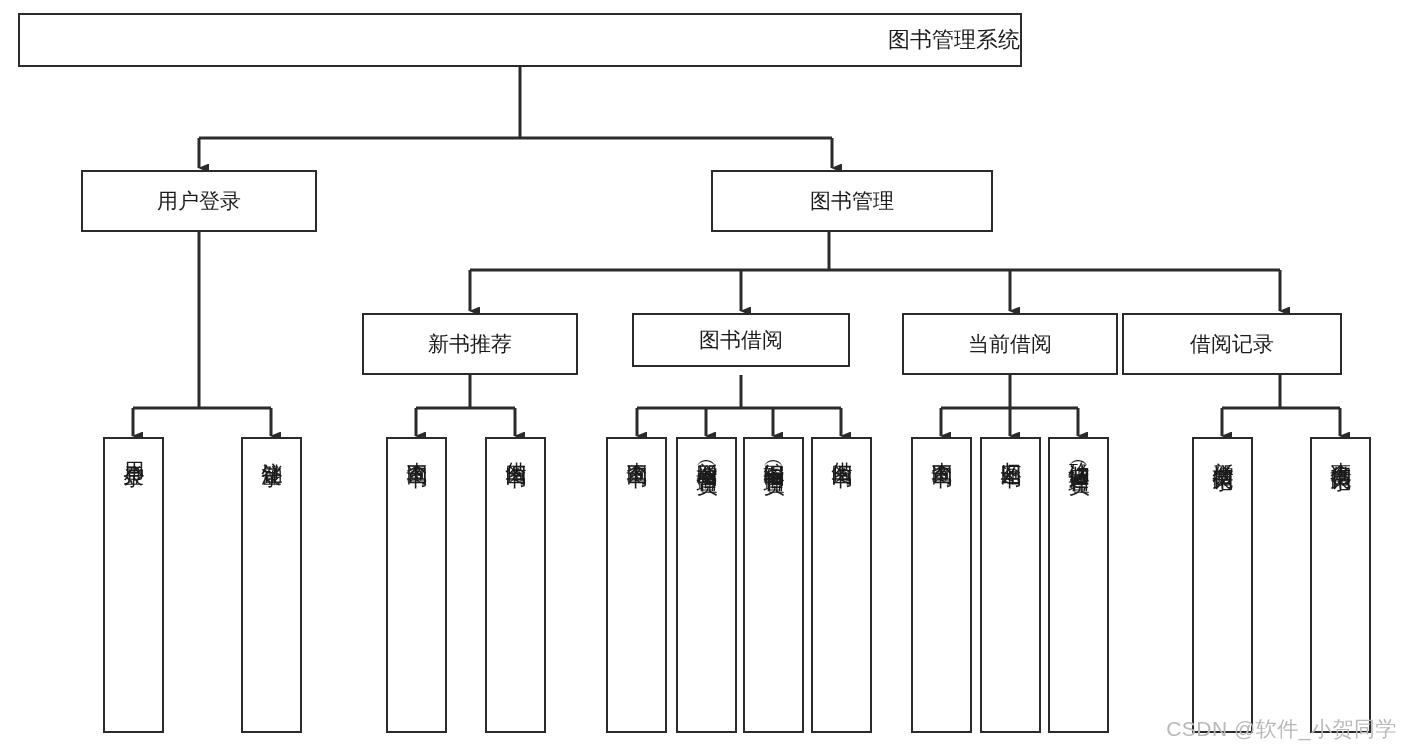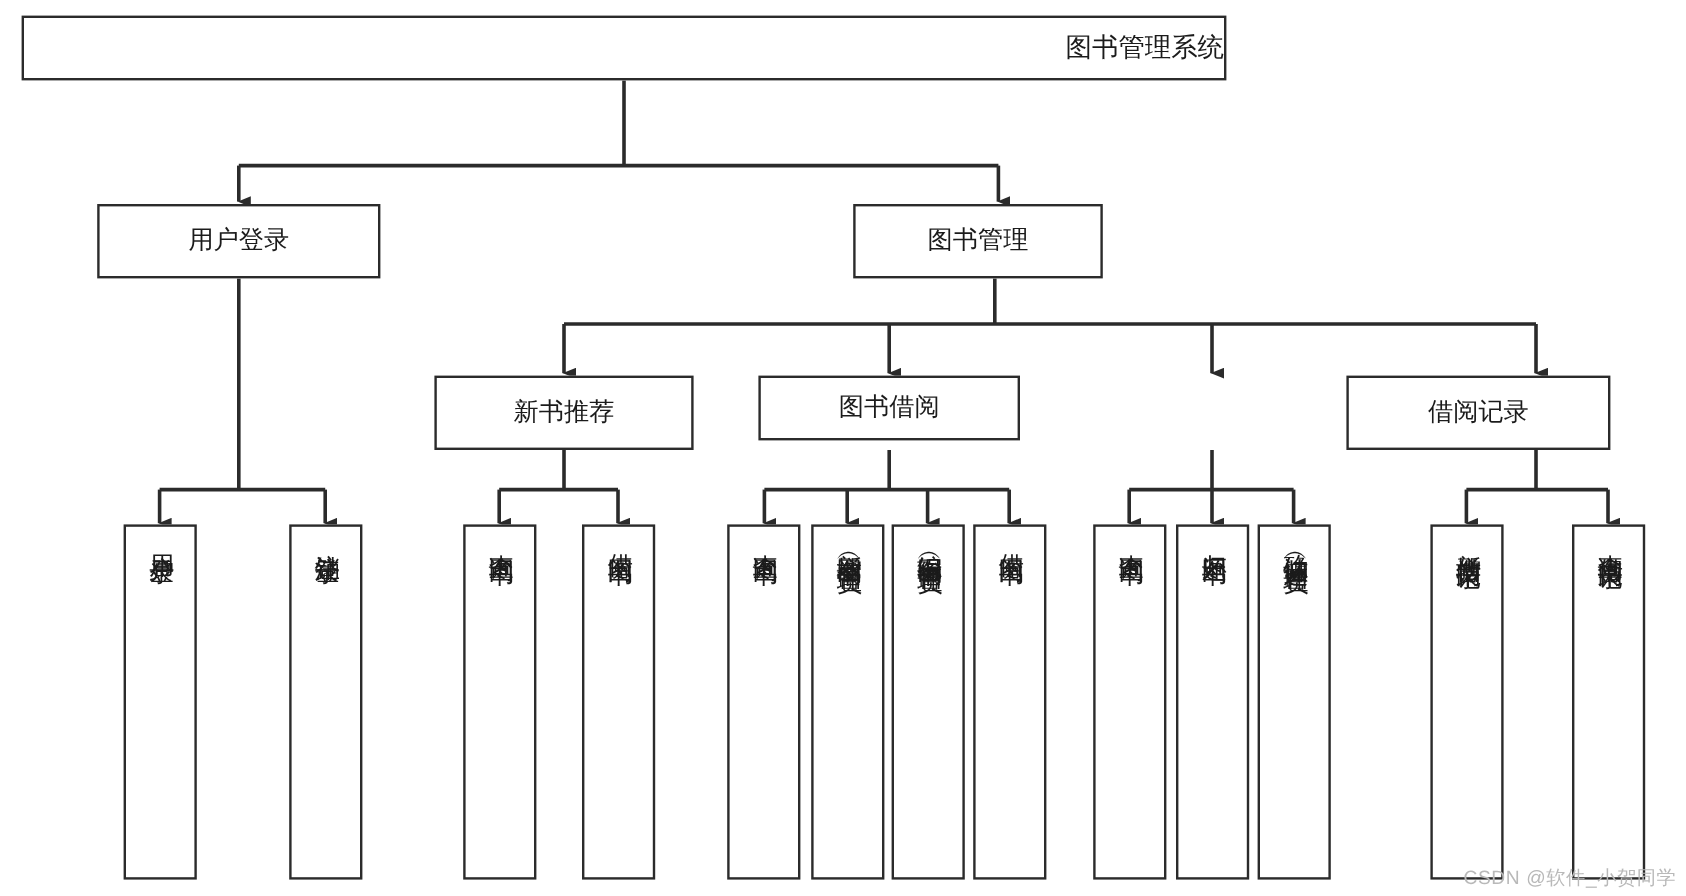--- a/index.html
+++ b/index.html
@@ -54,21 +54,21 @@
     white-space: nowrap;
   }
   .lvl0 { font-size: 22px; justify-content: flex-end; }
   .lvl1 { font-size: 21px; }
   .lvl2 { font-size: 21px; align-items: center; }
   .leaf { font-size: 21px; }
   #watermark {
     position: absolute;
     right: 8px;
     bottom: 4px;
-    font-size: 16px;
+    font-size: 21px;
     color: #b9b9b9;
     white-space: nowrap;
     letter-spacing: 0.5px;
   }
 </style>
 </head>
 <body>
 
 <div id="canvas">
 
@@ -124,29 +124,32 @@
     </g>
   </svg>
 
   <div class="node horiz lvl0" style="left:18px; top:13px; width:1004px; height:54px;">
     <span class="label">图书管理系统</span>
   </div>
 
   <div class="node horiz lvl1" style="left:81px; top:170px; width:236px; height:62px;">
     <span class="label">用户登录</span>
   </div>
-  <div class="node horiz lvl1" style="left:711px; top:170px; width:208px; height:62px;">
+  <div class="node horiz lvl1" style="left:711px; top:170px; width:282px; height:62px;">
     <span class="label">图书管理</span>
   </div>
 
   <div class="node horiz lvl2" style="left:362px; top:313px; width:216px; height:62px;">
     <span class="label">新书推荐</span>
   </div>
   <div class="node horiz lvl2" style="left:632px; top:313px; width:218px; height:54px;">
     <span class="label">图书借阅</span>
+  </div>
+  <div class="node horiz lvl2" style="left:902px; top:313px; width:216px; height:62px;">
+    <span class="label">当前借阅</span>
   </div>
   <div class="node horiz lvl2" style="left:1122px; top:313px; width:220px; height:62px;">
     <span class="label">借阅记录</span>
   </div>
 
   <div class="node vert leaf" style="left:103px; top:437px; width:61px; height:296px;">
     <span class="label">用户登录</span>
   </div>
   <div class="node vert leaf" style="left:241px; top:437px; width:61px; height:296px;">
     <span class="label">注销登录</span>

